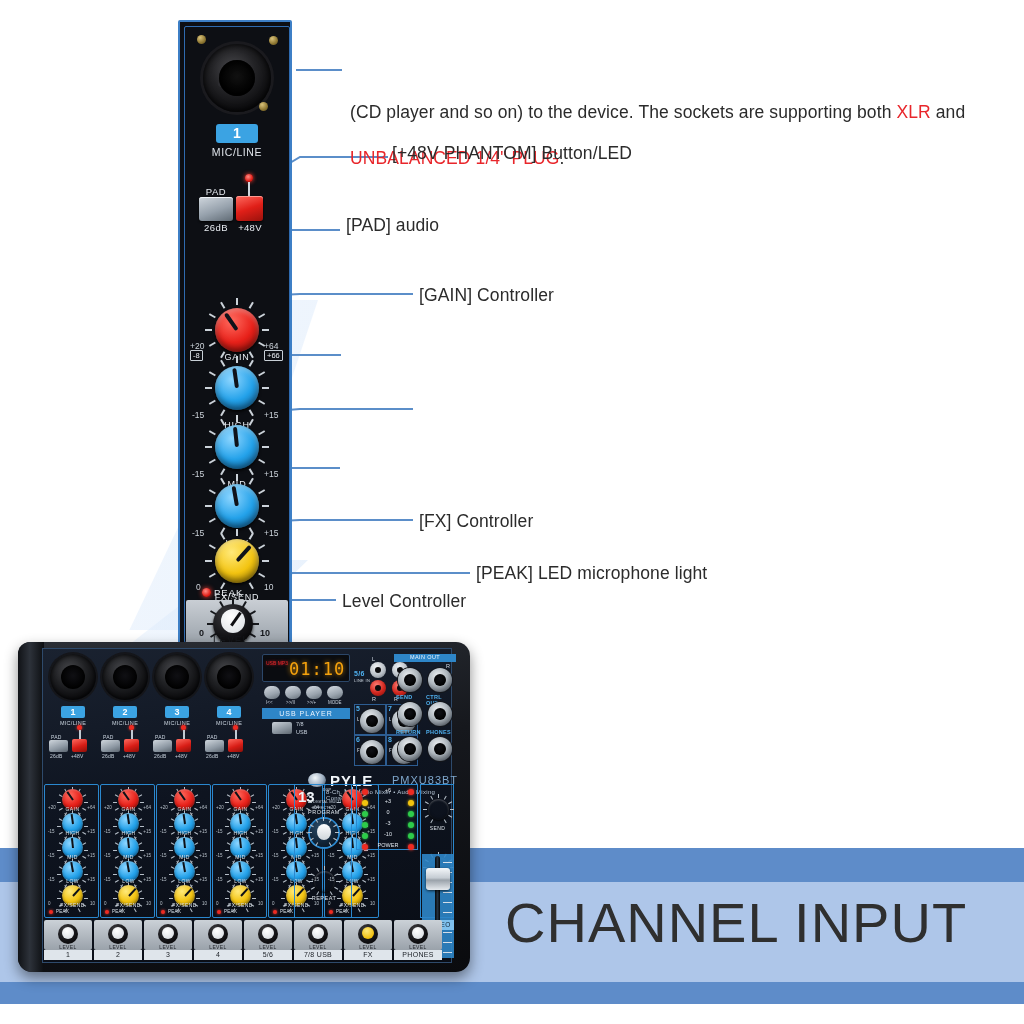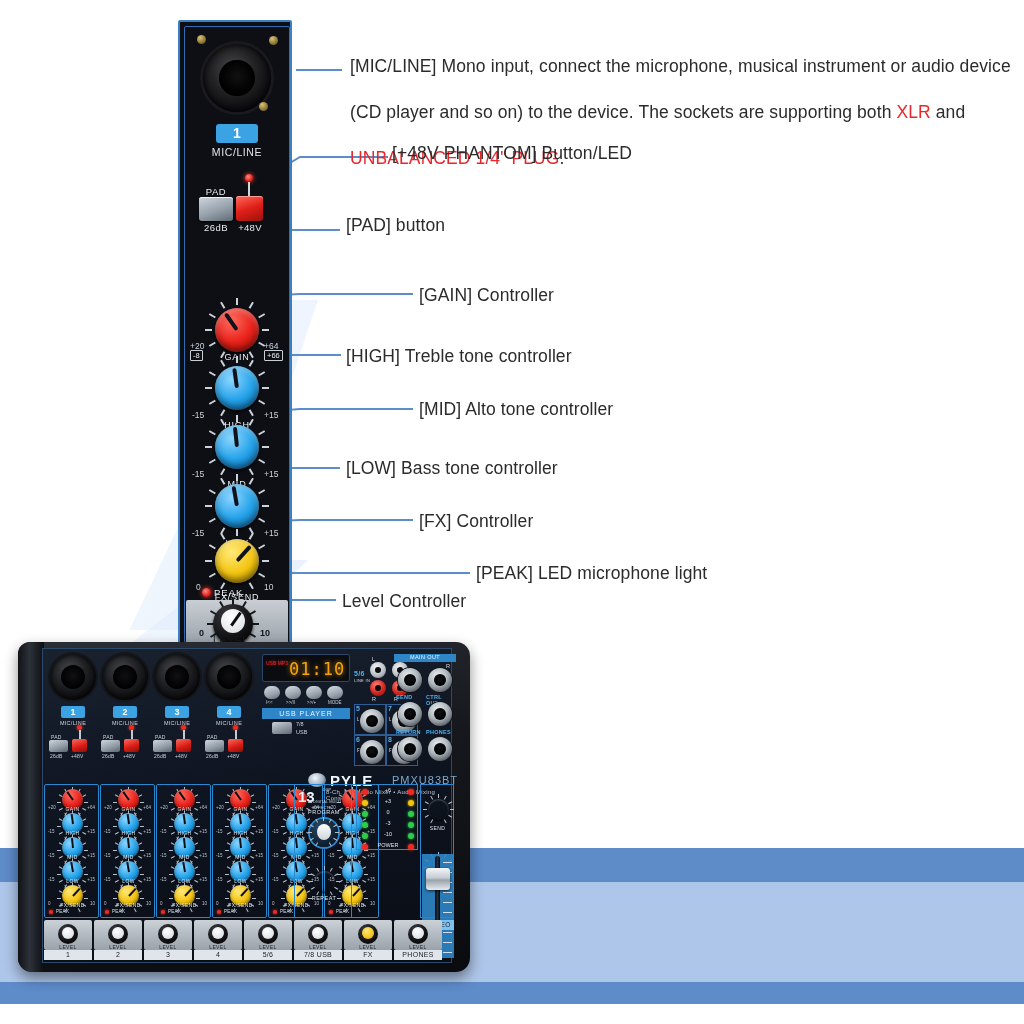--- a/index.html
+++ b/index.html
@@ -333,31 +333,28 @@
       <path d="M240,355 L290,355 L341,355"></path>
       <path d="M240,414 L300,409 L413,409"></path>
       <path d="M240,470 L290,468 L340,468"></path>
       <path d="M241,523 L300,520 L413,520"></path>
       <path d="M232,573 L330,573 L470,573"></path>
       <path d="M258,600 L300,600 L336,600"></path>
     </g>
   </svg>
 
   <div class="callout" style="left:350px; top:32px; width:670px;">
-    <span>[MIC/LINE] Mono input, connect the microphone, musical instrument or audio device</span><br>
+    <br>
     <span>(CD player and so on) to the device. The sockets are supporting both </span><span class="hl">XLR</span><span> and</span><br>
     <span class="hl">UNBALANCED 1/4" PLUG</span><span>.</span>
   </div>
 
   <div class="callout" style="left:392px; top:142px;">[+48V PHANTOM] Button/LED</div>
-  <div class="callout" style="left:346px; top:214px;">[PAD] button</div>
+  <div class="callout" style="left:346px; top:214px;">[PAD] audio</div>
   <div class="callout" style="left:419px; top:284px;">[GAIN] Controller</div>
-  <div class="callout" style="left:346px; top:345px;">[HIGH] Treble tone controller</div>
-  <div class="callout" style="left:419px; top:398px;">[MID] Alto tone controller</div>
-  <div class="callout" style="left:346px; top:457px;">[LOW] Bass tone controller</div>
   <div class="callout" style="left:419px; top:510px;">[FX] Controller</div>
   <div class="callout" style="left:476px; top:562px;">[PEAK] LED microphone light</div>
   <div class="callout" style="left:342px; top:590px;">Level Controller</div>
 
   <div id="strip">
     <div class="inner-rail"></div>
 
     <div class="jack">
       <span class="pin p1"></span>
       <span class="pin p2"></span>
@@ -1401,13 +1398,14 @@
         </div>
       <div class="lvlnum" style="left:300px;">FX</div>
       <div class="lvlcell" style="left:350px;">
           <div class="lvlk" style="left:14px; top:4px;"></div>
           <div class="lvlkt" style="top:24px;">LEVEL</div>
         </div>
       <div class="lvlnum" style="left:350px;">PHONES</div>
     </div>
   </div>
 
+  <div class="banner">CHANNEL INPUT</div>
 </div>
 
 </body></html>

